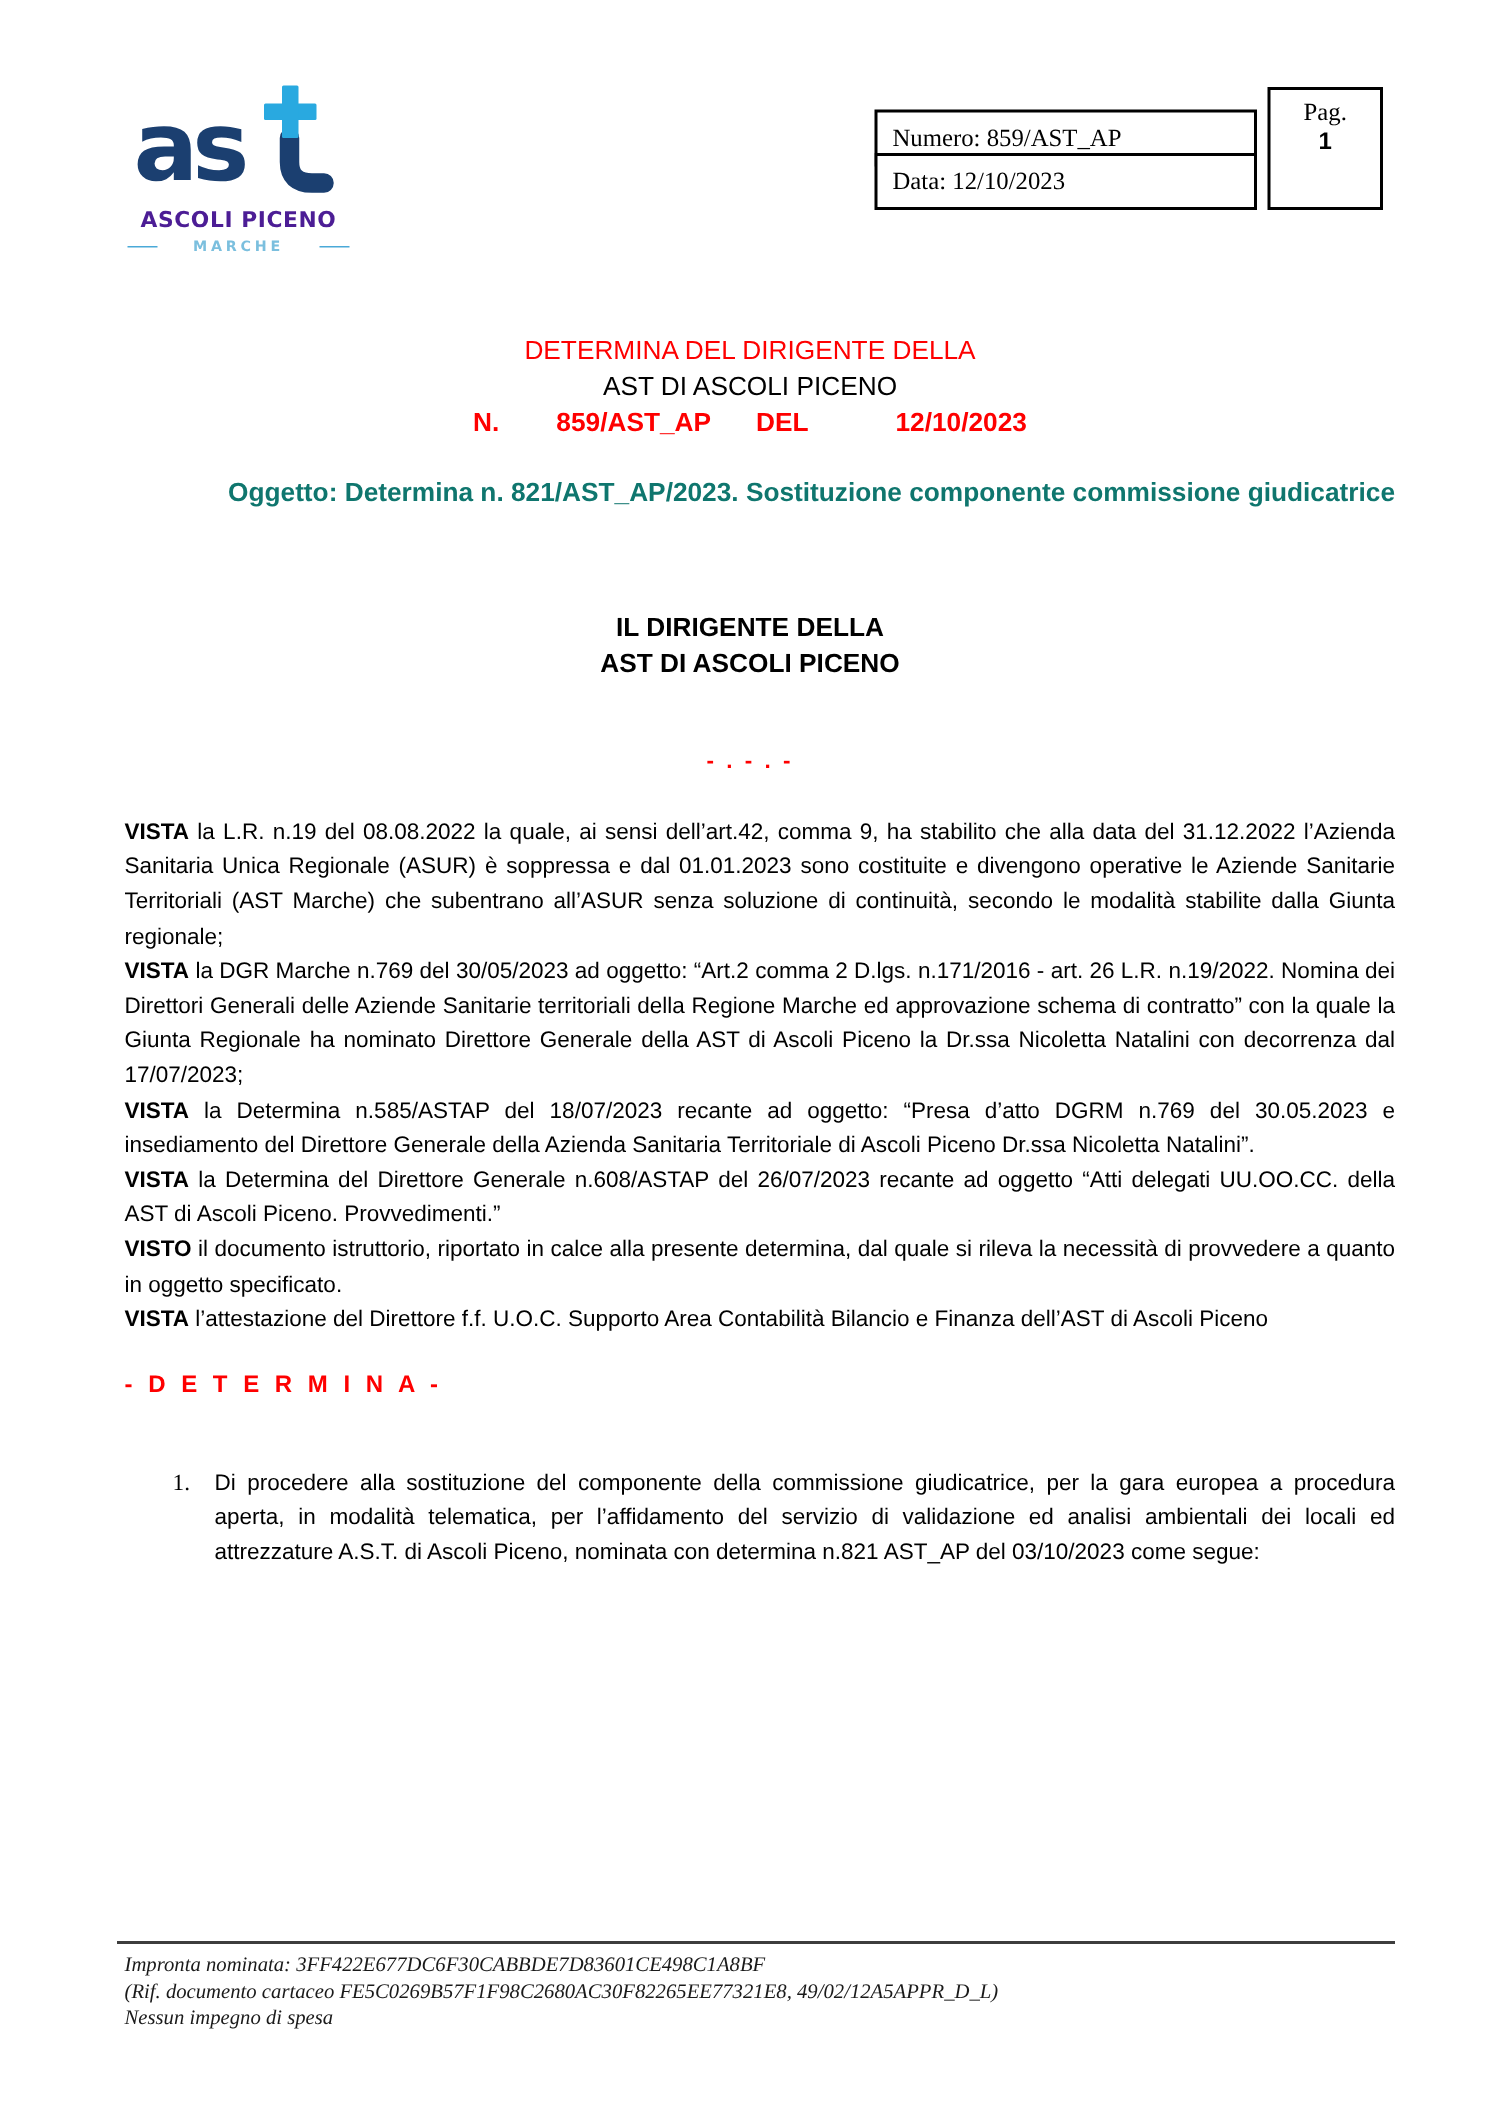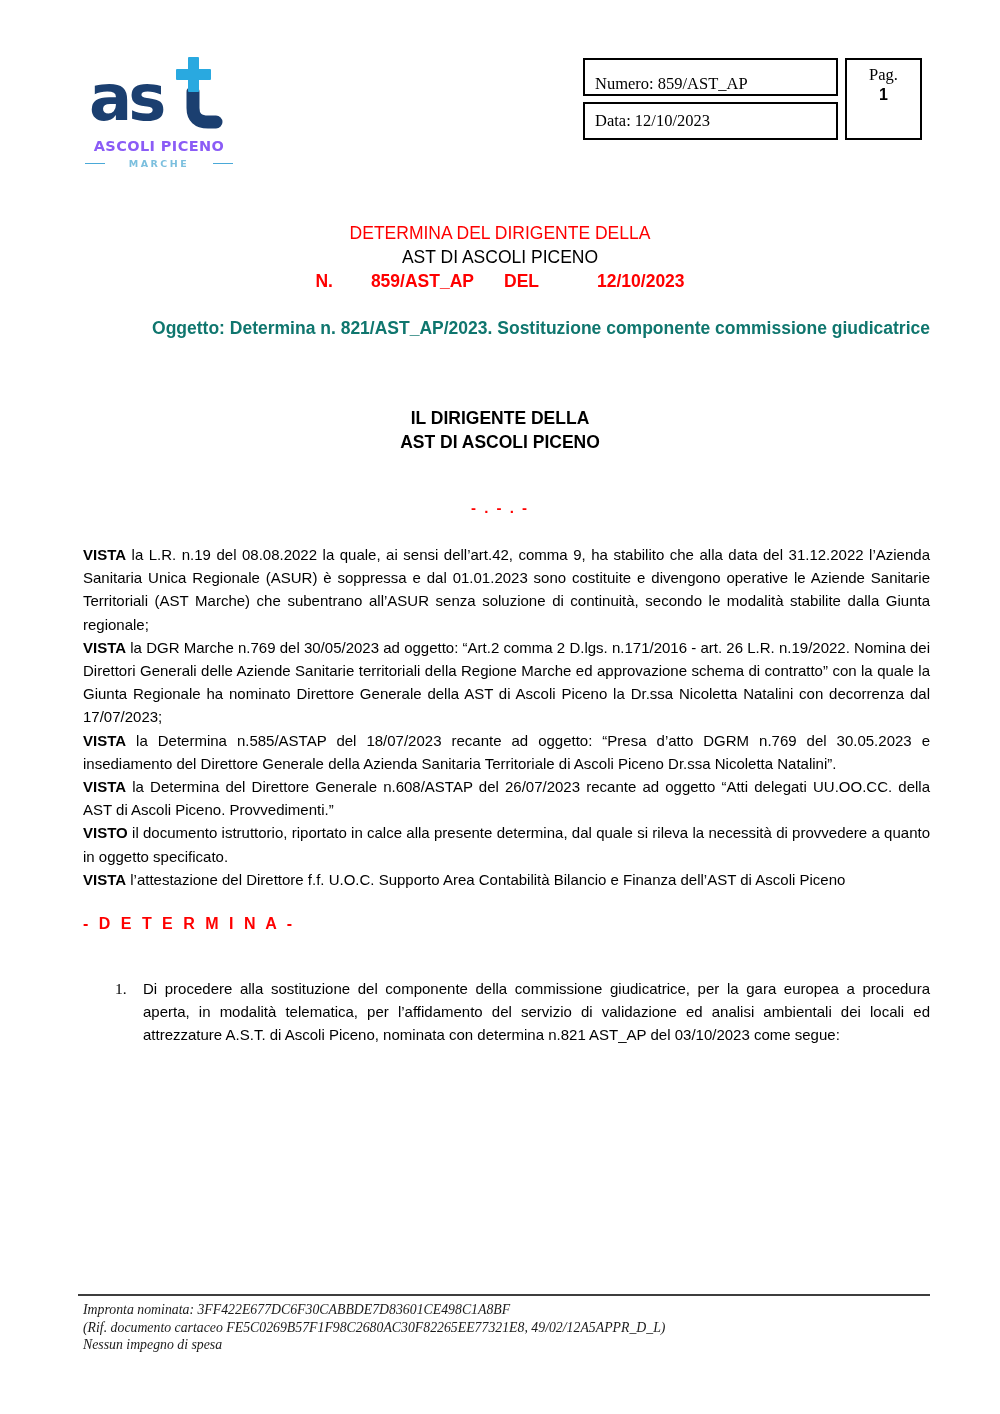--- a/index.html
+++ b/index.html
@@ -16,21 +16,21 @@
   }
 
   
   .logo { position:absolute; left:85px; top:56px; width:148px; text-align:center; }
   .logo-city {
     margin-top: 2px;
     font-family: "DejaVu Sans", sans-serif;
     font-weight: bold;
     font-size: 14.5px;
     letter-spacing: 0.4px;
-    color: #8b5cf6;
+    color: #4c1d95;
   }
   .logo-region-row { display:flex; align-items:center; justify-content:center; gap:24px; margin-top:4px; }
   .logo-region-row .rule { width:30px; height:0; border-top:1.6px solid #4aa9d8; }
   .logo-region {
     font-family: "DejaVu Sans", sans-serif;
     font-size: 9.5px;
     letter-spacing: 2.5px;
     color: #7bbfde;
     font-weight: 600;
   }
@@ -39,21 +39,21 @@
   .hbox {
     position:absolute;
     border: 2px solid #000;
     box-sizing: border-box;
     font-family: "Liberation Serif", serif;
     font-size: 16.5px;
     display:flex; align-items:center;
     padding-left: 10px;
     background:#fff;
   }
-  .hbox-numero { left:583px; top:58px;  width:255px; height:38px;align-items:flex-end; }
+  .hbox-numero { left:583px; top:73px;  width:255px; height:38px; }
   .hbox-data   { left:583px; top:102px; width:255px; height:38px; }
   .hbox-pag {
     left:845px; top:58px; width:77px; height:82px;
     flex-direction:column; justify-content:flex-start; align-items:center;
     padding-left:0; padding-top:5px;
   }
   .pag-label { font-family:"Liberation Serif", serif; font-size:16.5px; }
   .pag-number { font-family:"Liberation Sans", sans-serif; font-weight:bold; font-size:16px; margin-top:1px; }
 
   

